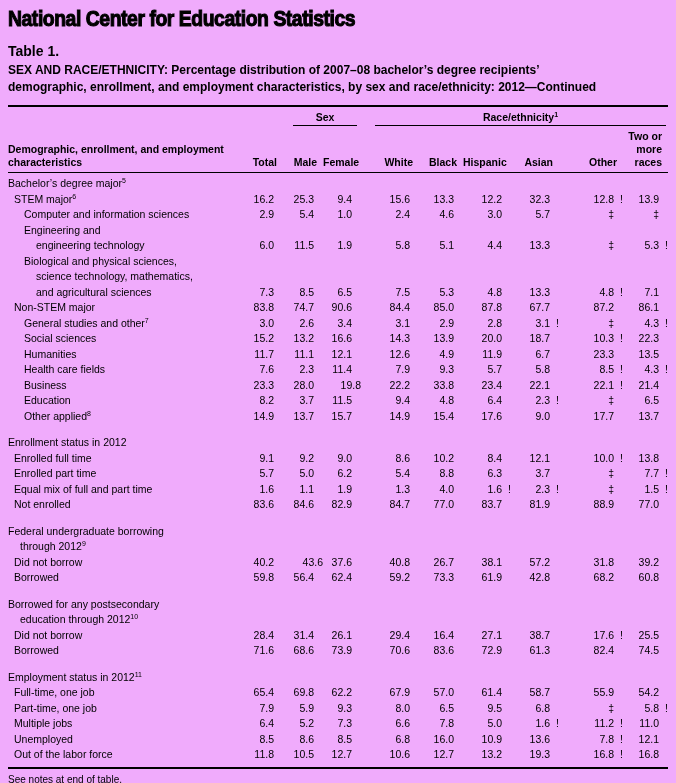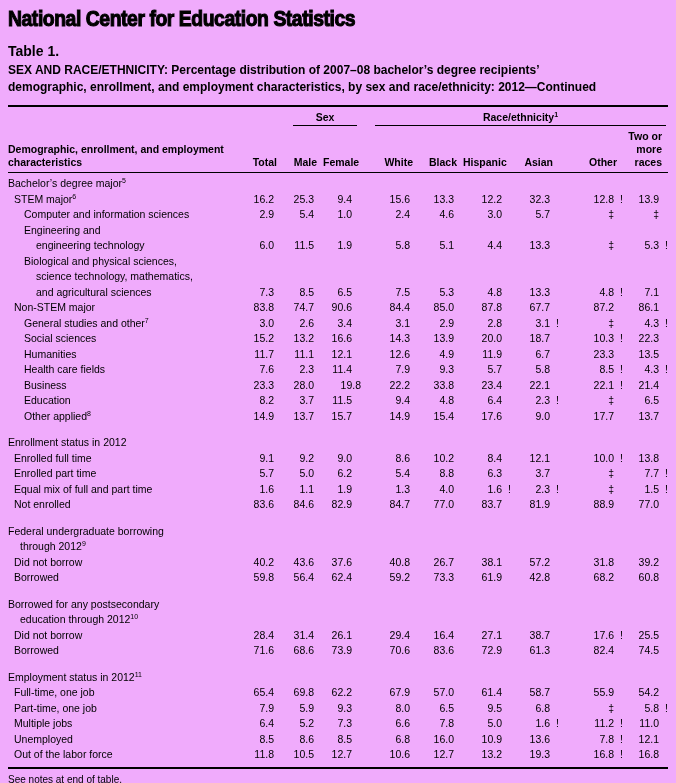--- a/index.html
+++ b/index.html
@@ -755,21 +755,21 @@
           </div>
         </div>
         <div class="t-row">
           <div class="row-label" style="width: 227px;">
             <div class="lbl-line" style="padding-left: 6px;">Did not borrow</div>
           </div>
           <div class="cell" style="width: 48px; justify-content: flex-end;">
             <span class="num">40.2</span>
             <span class="flag"></span>
           </div>
-          <div class="cell" style="width: 40px;">
+          <div class="cell" style="width: 40px; flex-direction: column;">
             <span class="num">43.6</span>
             <span class="flag"></span>
           </div>
           <div class="cell" style="width: 38px;">
             <span class="num">37.6</span>
             <span class="flag"></span>
           </div>
           <div class="cell" style="width: 58px;">
             <span class="num">40.8</span>
             <span class="flag"></span>

